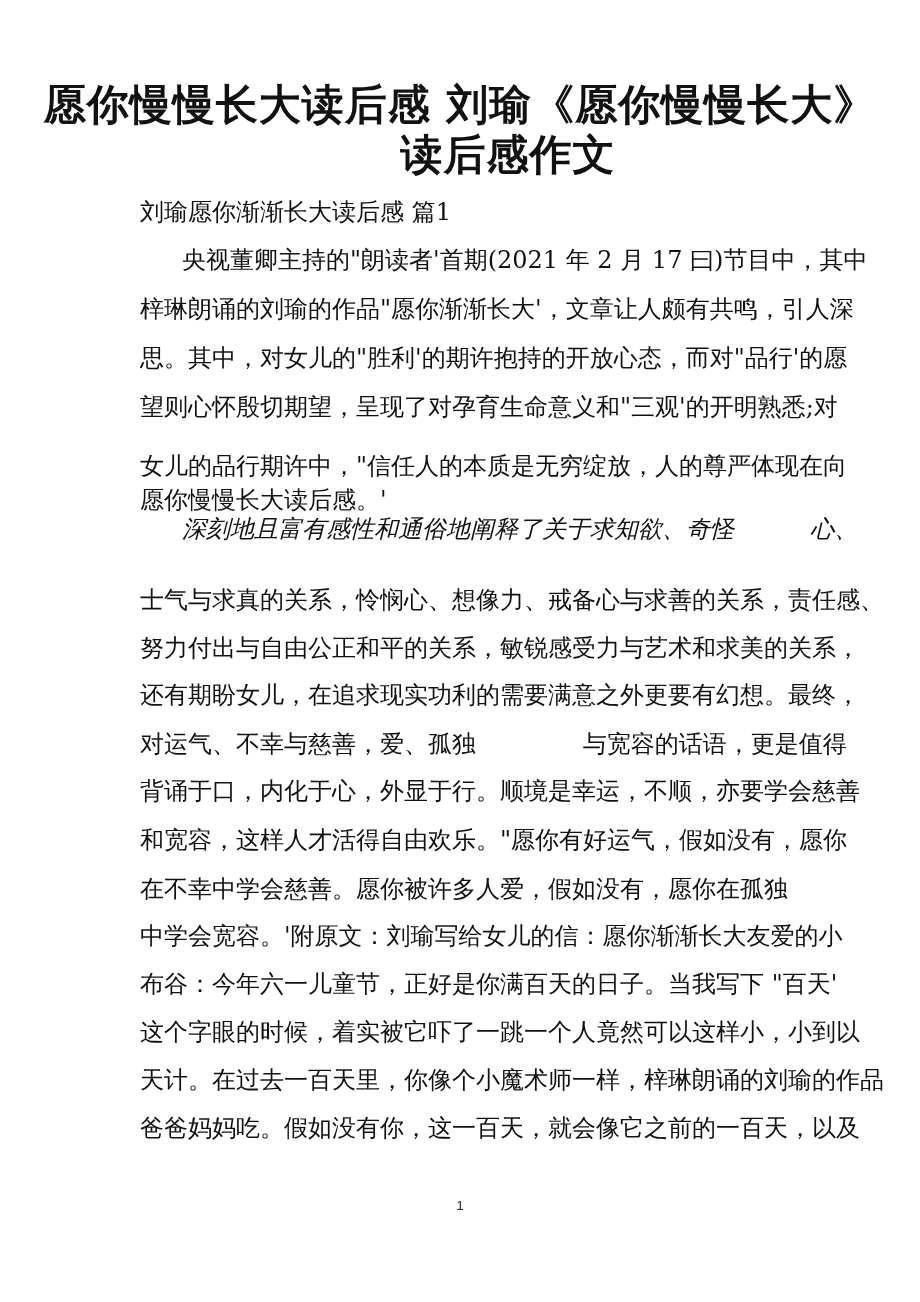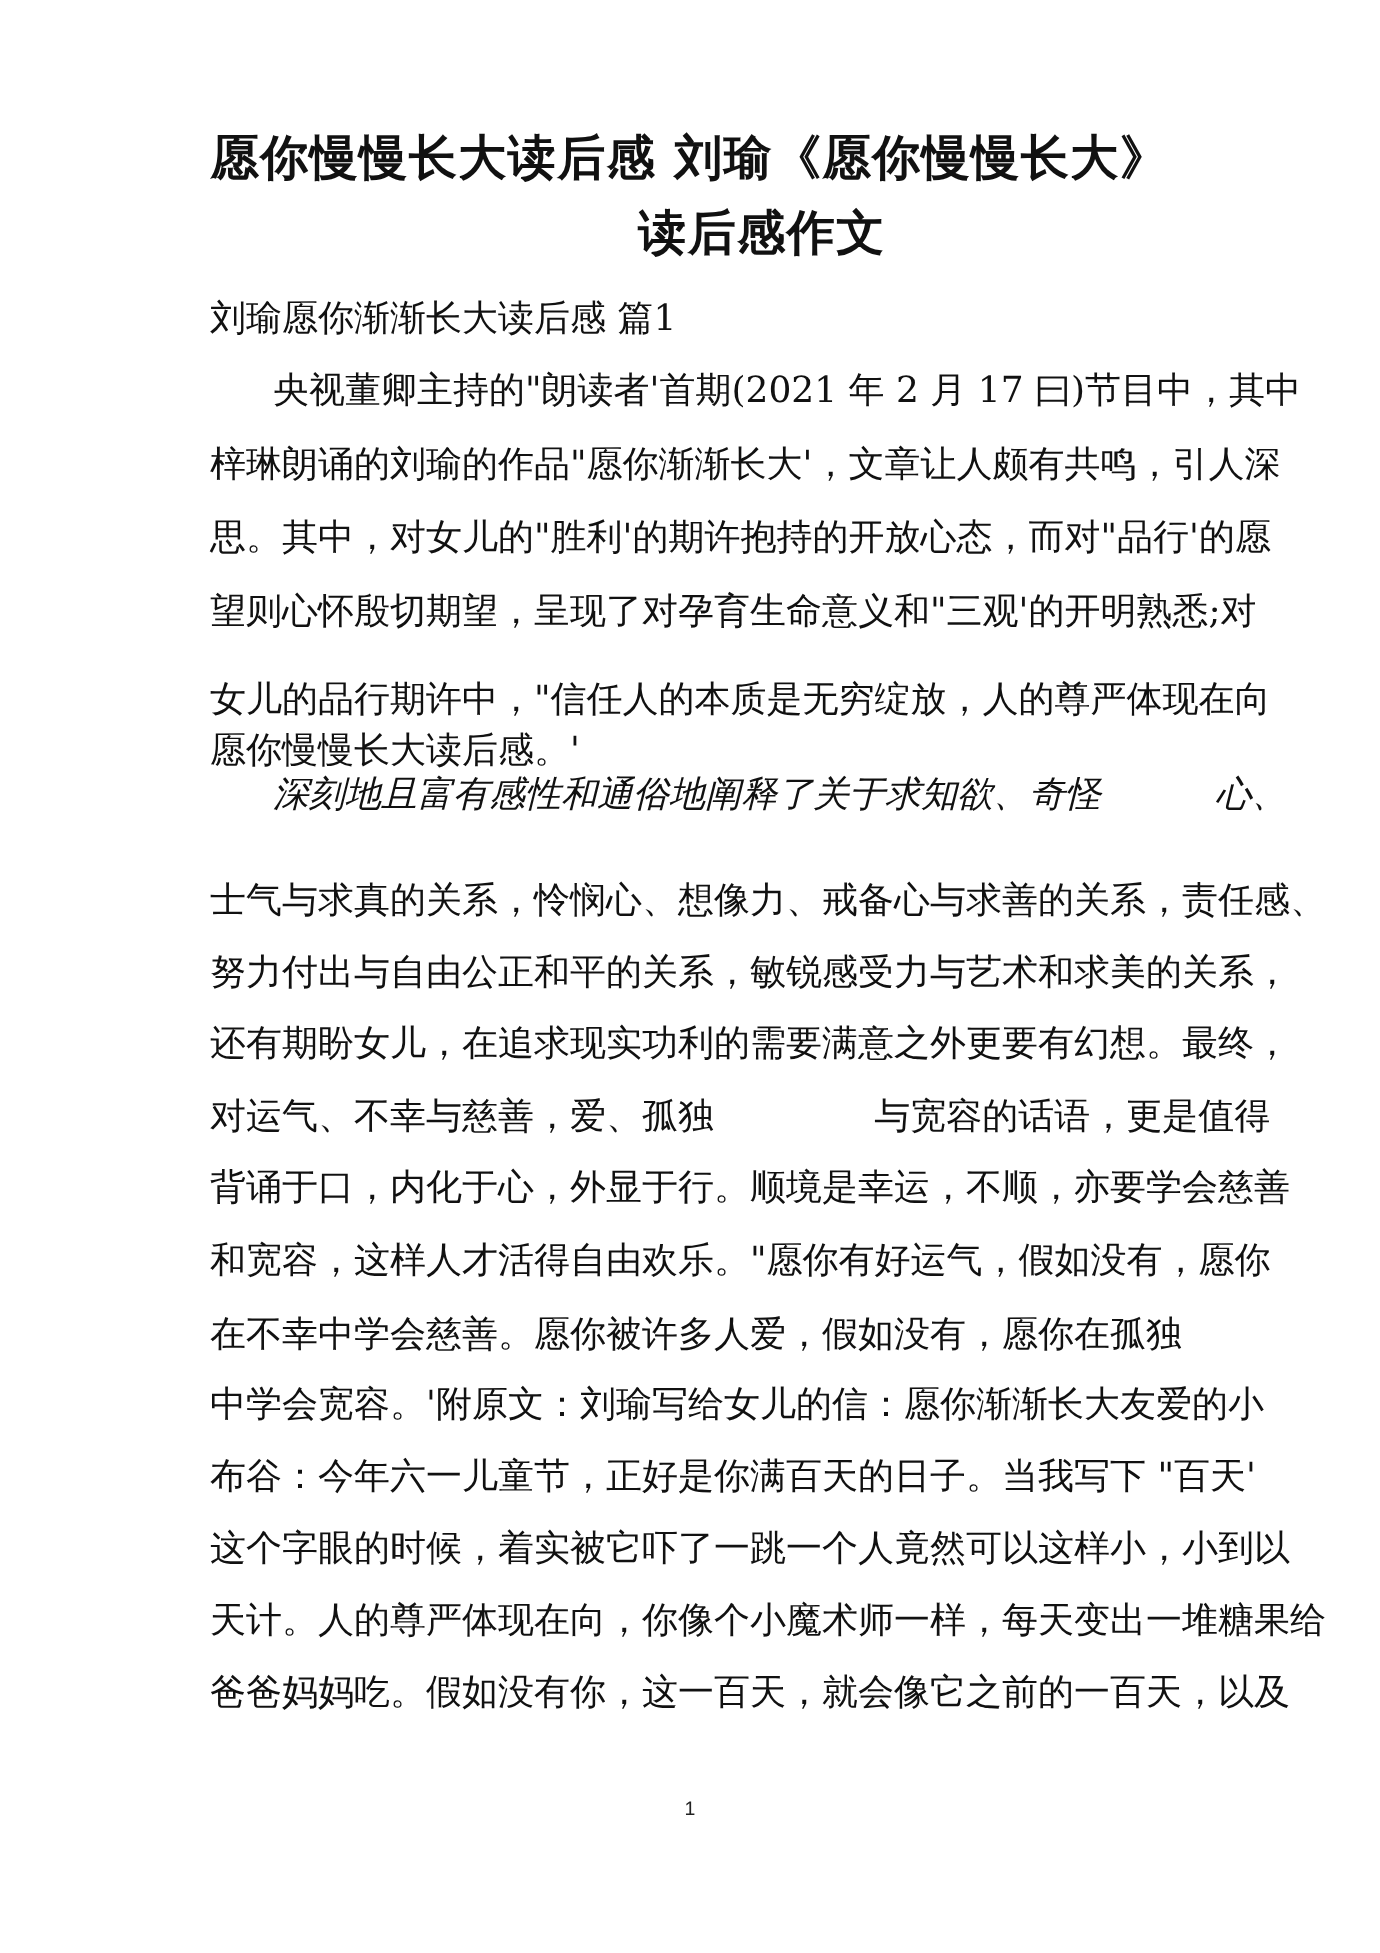--- a/index.html
+++ b/index.html
@@ -1,20 +1,20 @@
 <!DOCTYPE html>
 <html><head>
 <meta charset="utf-8">
 <style>
   html, body { margin: 0; padding: 0; background: #ffffff; }
   body { width: 920px; height: 1302px; position: relative; overflow: hidden;
          font-family: "DejaVu Serif", "Liberation Serif", serif; color: #111111; }
   .title { position: absolute; left: 0; width: 920px; text-align: center;
            font-family: "DejaVu Sans", "Liberation Sans", sans-serif;
-           font-weight: bold; font-size: 32px; letter-spacing: 1px; line-height: 44px; }
+           font-weight: bold; font-size: 42px; letter-spacing: 1px; line-height: 44px; }
   .t1 { top: 83px; }
   .t2 { top: 133px; margin-left: 48px; }
   .line { position: absolute; left: 140px; font-size: 24px; line-height: 26px; white-space: pre; }
   .indent { left: 182px; }
   .pagenum { position: absolute; top: 1198px; left: 0; width: 920px; text-align: center;
              font-family: "Liberation Sans", sans-serif; font-size: 13px; color: #222; }
 </style>
 </head>
 <body>
 
@@ -35,17 +35,17 @@
   <div class="line" style="top:587px;">士气与求真的关系，怜悯心、想像力、戒备心与求善的关系，责任感、</div>
   <div class="line" style="top:635px;">努力付出与自由公正和平的关系，敏锐感受力与艺术和求美的关系，</div>
   <div class="line" style="top:682px;">还有期盼女儿，在追求现实功利的需要满意之外更要有幻想。最终，</div>
   <div class="line" style="top:731px;text-align:right;">对运气、不幸与慈善，爱、孤独              与宽容的话语，更是值得</div>
   <div class="line" style="top:778px;">背诵于口，内化于心，外显于行。顺境是幸运，不顺，亦要学会慈善</div>
   <div class="line" style="top:827px;">和宽容，这样人才活得自由欢乐。"愿你有好运气，假如没有，愿你</div>
   <div class="line" style="top:876px;">在不幸中学会慈善。愿你被许多人爱，假如没有，愿你在孤独</div>
   <div class="line" style="top:923px;">中学会宽容。'附原文：刘瑜写给女儿的信：愿你渐渐长大友爱的小</div>
   <div class="line" style="top:971px;">布谷：今年六一儿童节，正好是你满百天的日子。当我写下 "百天'</div>
   <div class="line" style="top:1019px;">这个字眼的时候，着实被它吓了一跳一个人竟然可以这样小，小到以</div>
-  <div class="line" style="top:1067px;">天计。人的尊严体现在向，你像个小魔术师一样，每天变出一堆糖果给</div>
+  <div class="line" style="top:1067px;">天计。在过去一百天里，你像个小魔术师一样，梓琳朗诵的刘瑜的作品</div>
   <div class="line" style="top:1115px;">爸爸妈妈吃。假如没有你，这一百天，就会像它之前的一百天，以及</div>
 
   <div class="pagenum">1</div>
 </div>
 
 </body></html>

